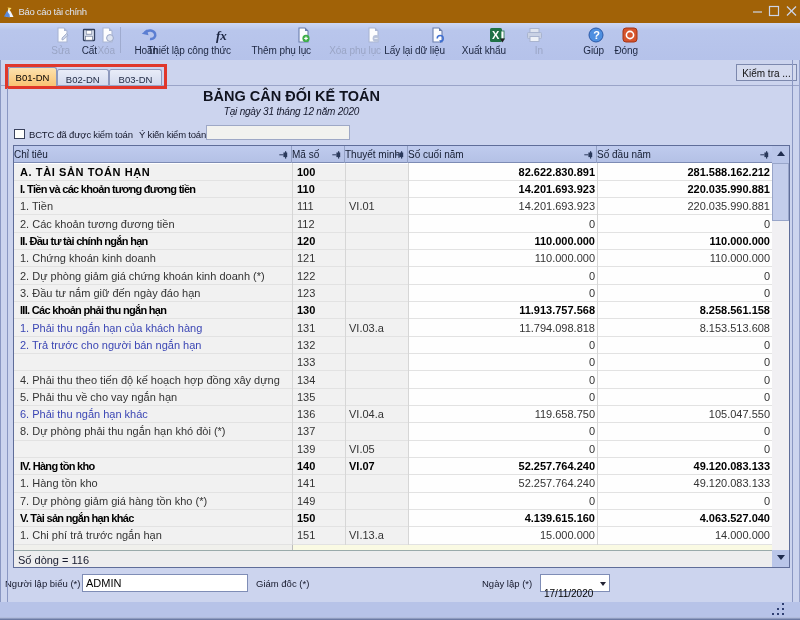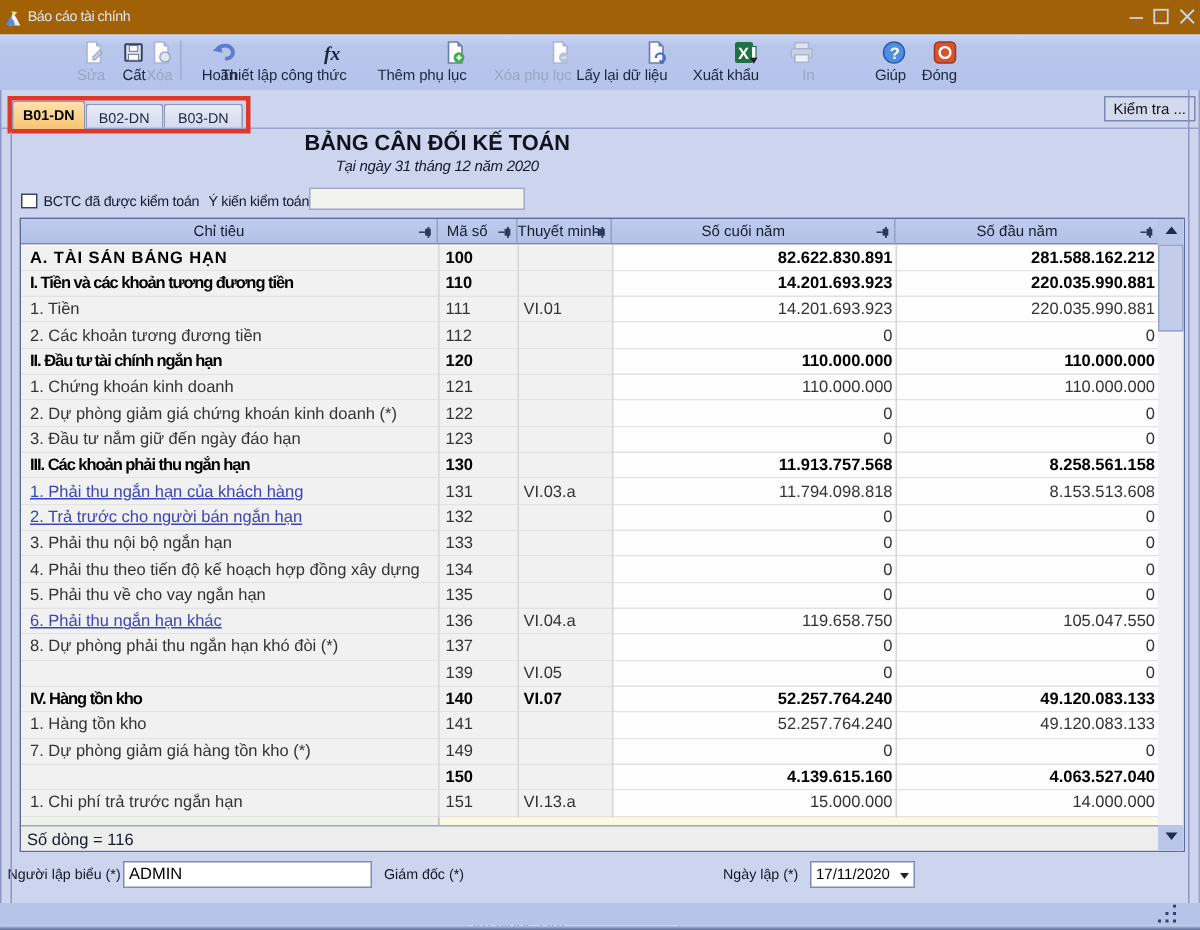--- a/index.html
+++ b/index.html
@@ -22,32 +22,32 @@
 #kiemtra{position:absolute;left:736px;top:64px;width:61px;height:17px;background:#d4daee;border:1px solid #7c88ad;font-size:10px;text-align:center;padding-top:3px;color:#111}
 #btitle{position:absolute;left:0;top:86px;width:583px;text-align:center;font-weight:bold;font-size:14.5px;letter-spacing:0px;color:#10131f;padding-top:2px}
 #bsub{position:absolute;left:0;top:105.5px;width:583px;text-align:center;font-style:italic;font-size:10px;letter-spacing:-0.2px;color:#15182b}
 #cb{position:absolute;left:14px;top:128.5px;width:10.5px;height:10.5px;background:#fffffc;border:1.5px solid #39415c}
 #cblb{position:absolute;left:29px;top:129px;font-size:9.5px;letter-spacing:-0.2px}
 #yklb{position:absolute;left:139px;top:129px;font-size:9.5px;letter-spacing:-0.2px}
 #ykin{position:absolute;left:206px;top:124.5px;width:144px;height:15.5px;background:#f2f2ef;border:1px solid #9ea8c6}
 
 #grid{left:13px;top:145px;width:777px;height:423px;border:1px solid #5f6d99;background:#fff}
 #ghead{position:absolute;left:0px;top:0px;width:758px;height:17px;background:linear-gradient(#bfcbee,#b4c1e6);border-bottom:1px solid #7d8bb4;color:#141c30}
-.hc{position:absolute;top:0;height:17px;border-right:1px solid #93a0c4;text-align:center;padding-top:3px;padding-right:13px;font-size:10px;white-space:nowrap;overflow:hidden}
+.hc{position:absolute;top:0;height:17px;border-right:1px solid #93a0c4;padding-top:3px;padding-right:13px;font-size:10px;white-space:nowrap;overflow:hidden}
 .hc .pin{position:absolute;right:2px;top:4.5px}
 .row{position:absolute;left:13px;width:758px;height:17.32px;border-bottom:1px solid #e2e2e2;background:linear-gradient(90deg,#f1f1f1 0,#f1f1f1 394px,#fefefe 394px);font-size:11px;color:#333}
 .row{left:0}
 .rb{font-weight:bold;color:#000}
 .c{position:absolute;top:2.2px;white-space:nowrap;overflow:hidden}
 .c1{left:6px;width:270px}
 .c2{left:283px;width:46px}
 .c3{left:335px;width:58px}
 .c4{left:398px;width:183px;text-align:right}
 .c5{left:590px;width:166px;text-align:right}
-.lk{color:#3b46b4;text-decoration:underline}
+.lk{color:#3b46b4;}
 .rb .c1{letter-spacing:-0.7px}
 .rup .c1{letter-spacing:0.6px}
 .vln{position:absolute;top:0;bottom:0;width:1px;background:#d6d6d6}
 
 #sbar{position:absolute;left:758px;top:0;width:17px;height:421px;background:#f1f0f3}
 .sbtn{position:absolute;left:0;width:17px;height:17px;background:#bac6e9}
 #sthumb{position:absolute;left:0;top:17px;width:17px;height:58px;background:#c3cdeb;border:1px solid #98a5c9}
 .arr{width:0;height:0;margin:5px auto 0}
 .up{border-left:4px solid transparent;border-right:4px solid transparent;border-bottom:5px solid #1e2b4d}
 .dn{border-left:4px solid transparent;border-right:4px solid transparent;border-top:5px solid #1e2b4d}
@@ -169,34 +169,34 @@
       <div class="ic"><svg width="16" height="16" viewBox="0 0 16 16">
           <rect x="1" y="1" width="14" height="14" rx="3" fill="#d6542c" stroke="#a33517" stroke-width="1"></rect>
           <circle cx="8" cy="8" r="3.6" fill="none" stroke="#fff" stroke-width="1.6"></circle>
         </svg></div>
       <div class="lb">Đóng</div>
     </div>
 <div class="sep"></div>
 </div>
 <div class="abs" id="tabs"></div>
 <div id="tabline"></div>
-<div class="tab" style="left:8px;top:66.5px;width:49px;height:19px;background:linear-gradient(#fde2ae,#f9c373);font-weight:bold;color:#000">B01-DN</div>
+<div class="tab" style="left:8px;top:66.5px;width:49px;height:19px;background:linear-gradient(#fde2ae,#f9c373);font-weight:normal;color:#000">B01-DN</div>
 <div class="tab" style="left:56.5px;top:69.3px;width:52.5px;height:16.2px;background:linear-gradient(#e8ecf8,#d3daee);color:#1c2640">B02-DN</div>
 <div class="tab" style="left:109px;top:69.3px;width:53px;height:16.2px;background:linear-gradient(#e8ecf8,#d3daee);color:#1c2640">B03-DN</div>
 <div id="redbox"></div>
 <div id="kiemtra">Kiểm tra ...</div>
 <div id="btitle">BẢNG CÂN ĐỐI KẾ TOÁN</div>
 <div id="bsub">Tại ngày 31 tháng 12 năm 2020</div>
 <div id="cb"></div>
 <div id="cblb">BCTC đã được kiểm toán</div>
 <div id="yklb">Ý kiến kiểm toán</div>
 <div id="ykin"></div>
 <div class="abs" id="grid">
 <div class="row rb rup" style="top:17.50px">
-      <div class="c c1">A. TÀI SẢN BẢNG HẠN</div>
+      <div class="c c1">A. TÀI SẢN TOÁN HẠN</div>
       <div class="c c2">100</div>
       <div class="c c3"></div>
       <div class="c c4">82.622.830.891</div>
       <div class="c c5">281.588.162.212</div>
     </div>
 <div class="row rb" style="top:34.82px">
       <div class="c c1">I. Tiền và các khoản tương đương tiền</div>
       <div class="c c2">110</div>
       <div class="c c3"></div>
       <div class="c c4">14.201.693.923</div>
@@ -259,21 +259,20 @@
       <div class="c c5">8.153.513.608</div>
     </div>
 <div class="row rl" style="top:190.70px">
       <div class="c c1"><span class="lk">2. Trả trước cho người bán ngắn hạn</span></div>
       <div class="c c2">132</div>
       <div class="c c3"></div>
       <div class="c c4">0</div>
       <div class="c c5">0</div>
     </div>
 <div class="row rn" style="top:208.02px">
-      <div class="c c1">3. Phải thu nội bộ ngắn hạn</div>
       <div class="c c2">133</div>
       <div class="c c3"></div>
       <div class="c c4">0</div>
       <div class="c c5">0</div>
     </div>
 <div class="row rn" style="top:225.34px">
       <div class="c c1">4. Phải thu theo tiến độ kế hoạch hợp đồng xây dựng</div>
       <div class="c c2">134</div>
       <div class="c c3"></div>
       <div class="c c4">0</div>
@@ -321,20 +320,21 @@
       <div class="c c5">49.120.083.133</div>
     </div>
 <div class="row rn" style="top:346.58px">
       <div class="c c1">7. Dự phòng giảm giá hàng tồn kho (*)</div>
       <div class="c c2">149</div>
       <div class="c c3"></div>
       <div class="c c4">0</div>
       <div class="c c5">0</div>
     </div>
 <div class="row rb" style="top:363.90px">
+      <div class="c c1">V. Tài sản ngắn hạn khác</div>
       <div class="c c2">150</div>
       <div class="c c3"></div>
       <div class="c c4">4.139.615.160</div>
       <div class="c c5">4.063.527.040</div>
     </div>
 <div class="row rn" style="top:381.22px">
       <div class="c c1">1. Chi phí trả trước ngắn hạn</div>
       <div class="c c2">151</div>
       <div class="c c3">VI.13.a</div>
       <div class="c c4">15.000.000</div>
@@ -385,21 +385,21 @@
   <div class="sbtn" style="top:404px">
         <div class="arr dn"></div>
       </div>
 </div>
 </div>
 <div class="flb" style="left:5px;top:578px">Người lập biểu (*)</div>
 <div class="fin" style="left:82px;top:574px;width:166px">ADMIN</div>
 <div class="flb" style="left:256px;top:578px">Giám đốc (*)</div>
 <div class="fin" style="left:310px;top:608px;width:143px">Vũ Ngọc Đức</div>
 <div class="flb" style="left:482px;top:578px">Ngày lập (*)</div>
-<div class="fin" style="left:540px;top:574px;width:70px;font-size:10px;padding-top:3px">17/11/2020<span style="position:absolute;right:3px;top:7px;width:0;height:0;border-left:3.5px solid transparent;border-right:3.5px solid transparent;border-top:4.5px solid #223"></span></div>
+<div class="fin" style="left:540px;top:574px;width:70px;font-size:10px;padding-top:13px">17/11/2020<span style="position:absolute;right:3px;top:7px;width:0;height:0;border-left:3.5px solid transparent;border-right:3.5px solid transparent;border-top:4.5px solid #223"></span></div>
 <div class="abs" style="left:0px;top:60px;width:1px;height:557px;background:#8a97c2"></div>
 <div class="abs" style="left:6.5px;top:88px;width:1px;height:514px;background:#8a97c2"></div>
 <div class="abs" style="left:792px;top:60px;width:1px;height:542px;background:#8a97c2"></div>
 <div class="abs" style="left:799px;top:60px;width:1px;height:557px;background:#97a3cb"></div>
 <div class="abs" id="band"></div>
 <div class="abs" id="bline"></div>
 <svg class="abs" style="left:772px;top:603px" width="14" height="13" viewBox="0 0 14 13">
     <g fill="#2f3f72">
       <rect x="10" y="0" width="2" height="2"></rect>
       <rect x="10" y="5" width="2" height="2"></rect>

